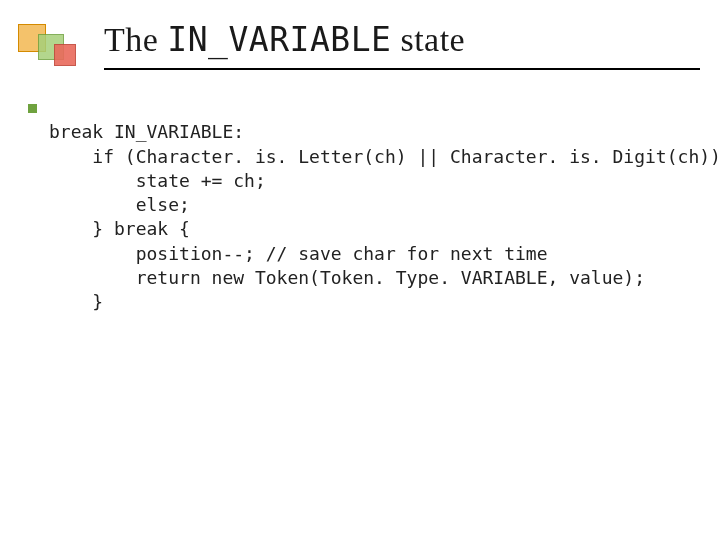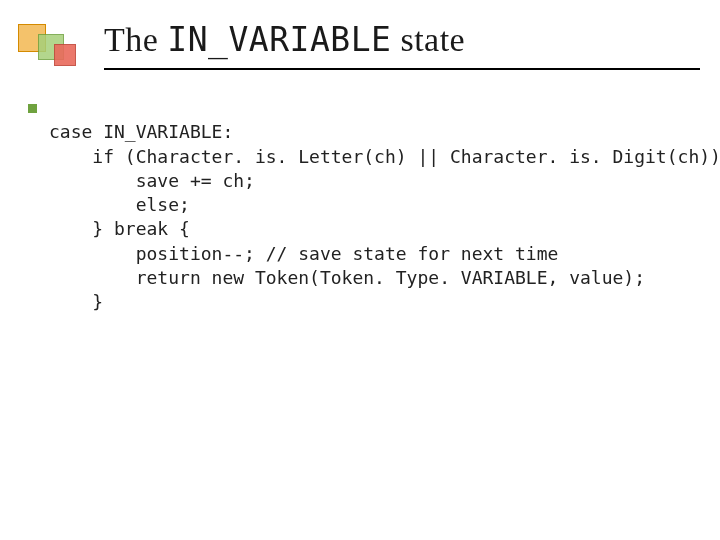--- a/index.html
+++ b/index.html
@@ -115,25 +115,25 @@
     <div class="title">
       <span>The </span><span class="mono">IN_VARIABLE</span><span> state</span>
     </div>
     <div class="underline"></div>
   </div>
 
   <div class="body">
     <div class="row">
       <div class="bullet"></div>
       <div class="code">
-<span>case IN_VARIABLE:</span>
+<span>break IN_VARIABLE:</span>
 <span>    if (Character. is. Letter(ch) || Character. is. Digit(ch)) {</span>
-<span>        save += ch;</span>
+<span>        state += ch;</span>
 <span>        else;</span>
 <span>    } break {</span>
-<span>        position--; // save state for next time</span>
+<span>        position--; // save char for next time</span>
 <span>        return new Token(Token. Type. VARIABLE, value);</span>
 <span>    }</span>
       </div>
     </div>
   </div>
 
 </div>
 
 </body></html>

